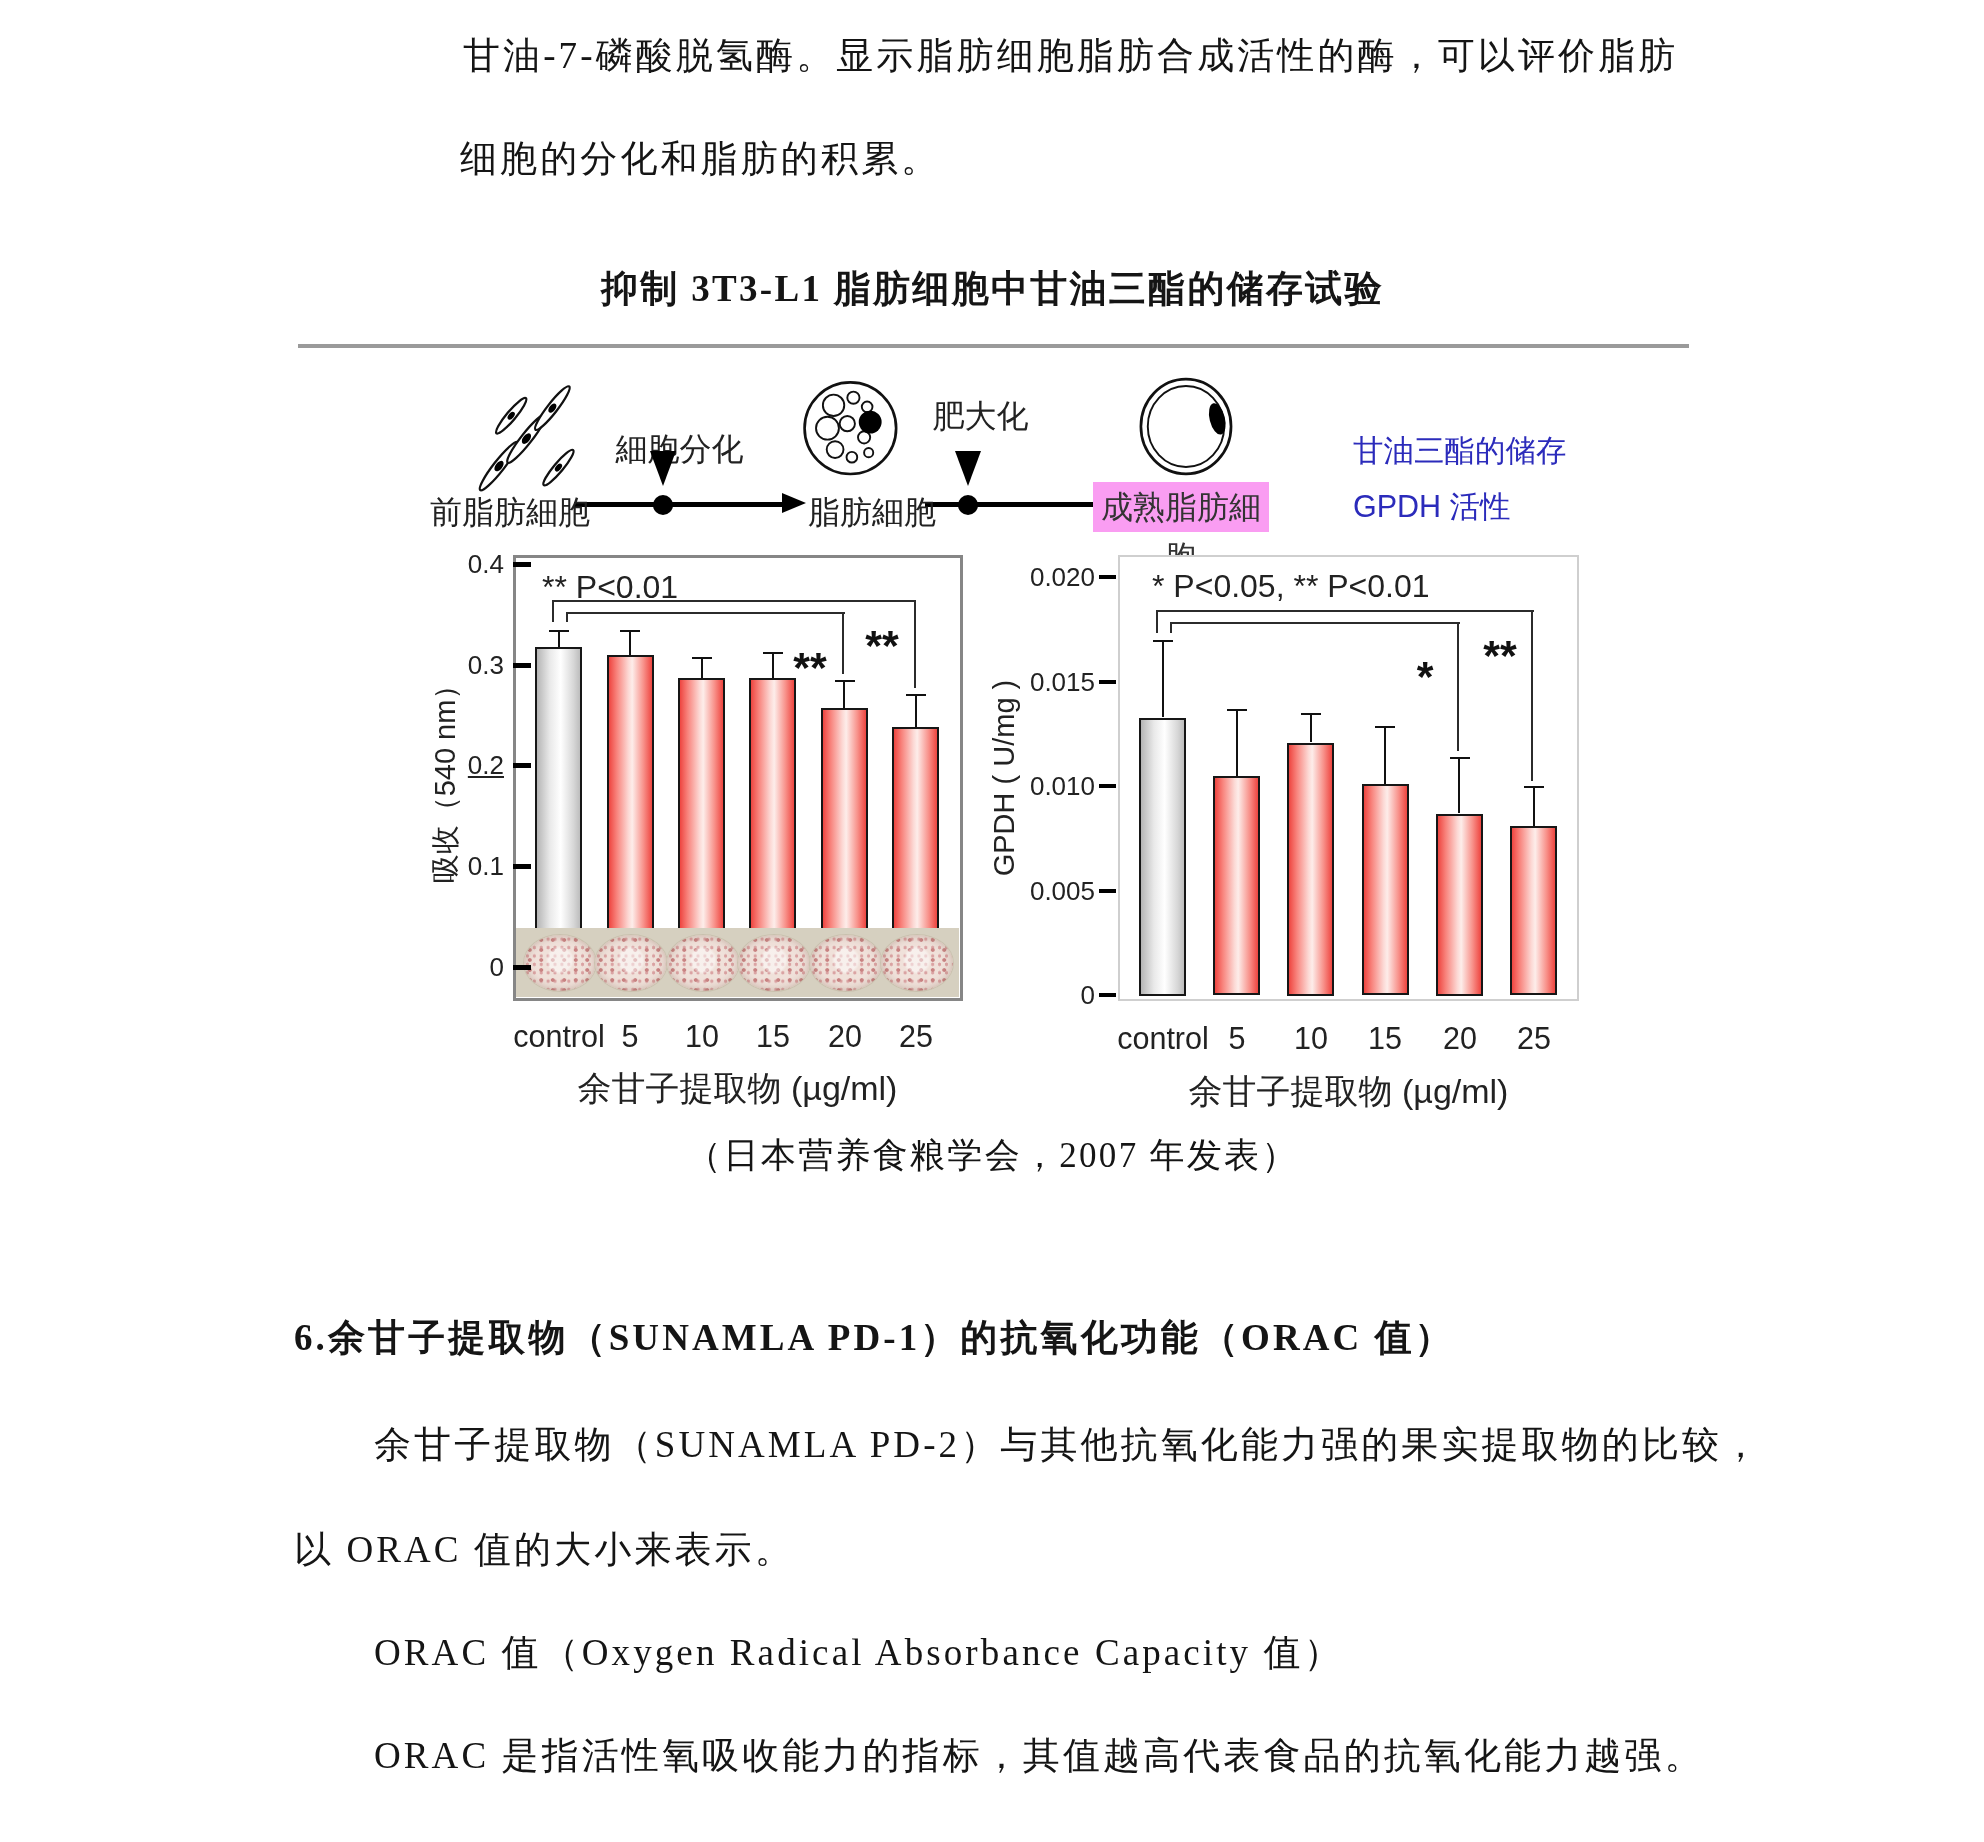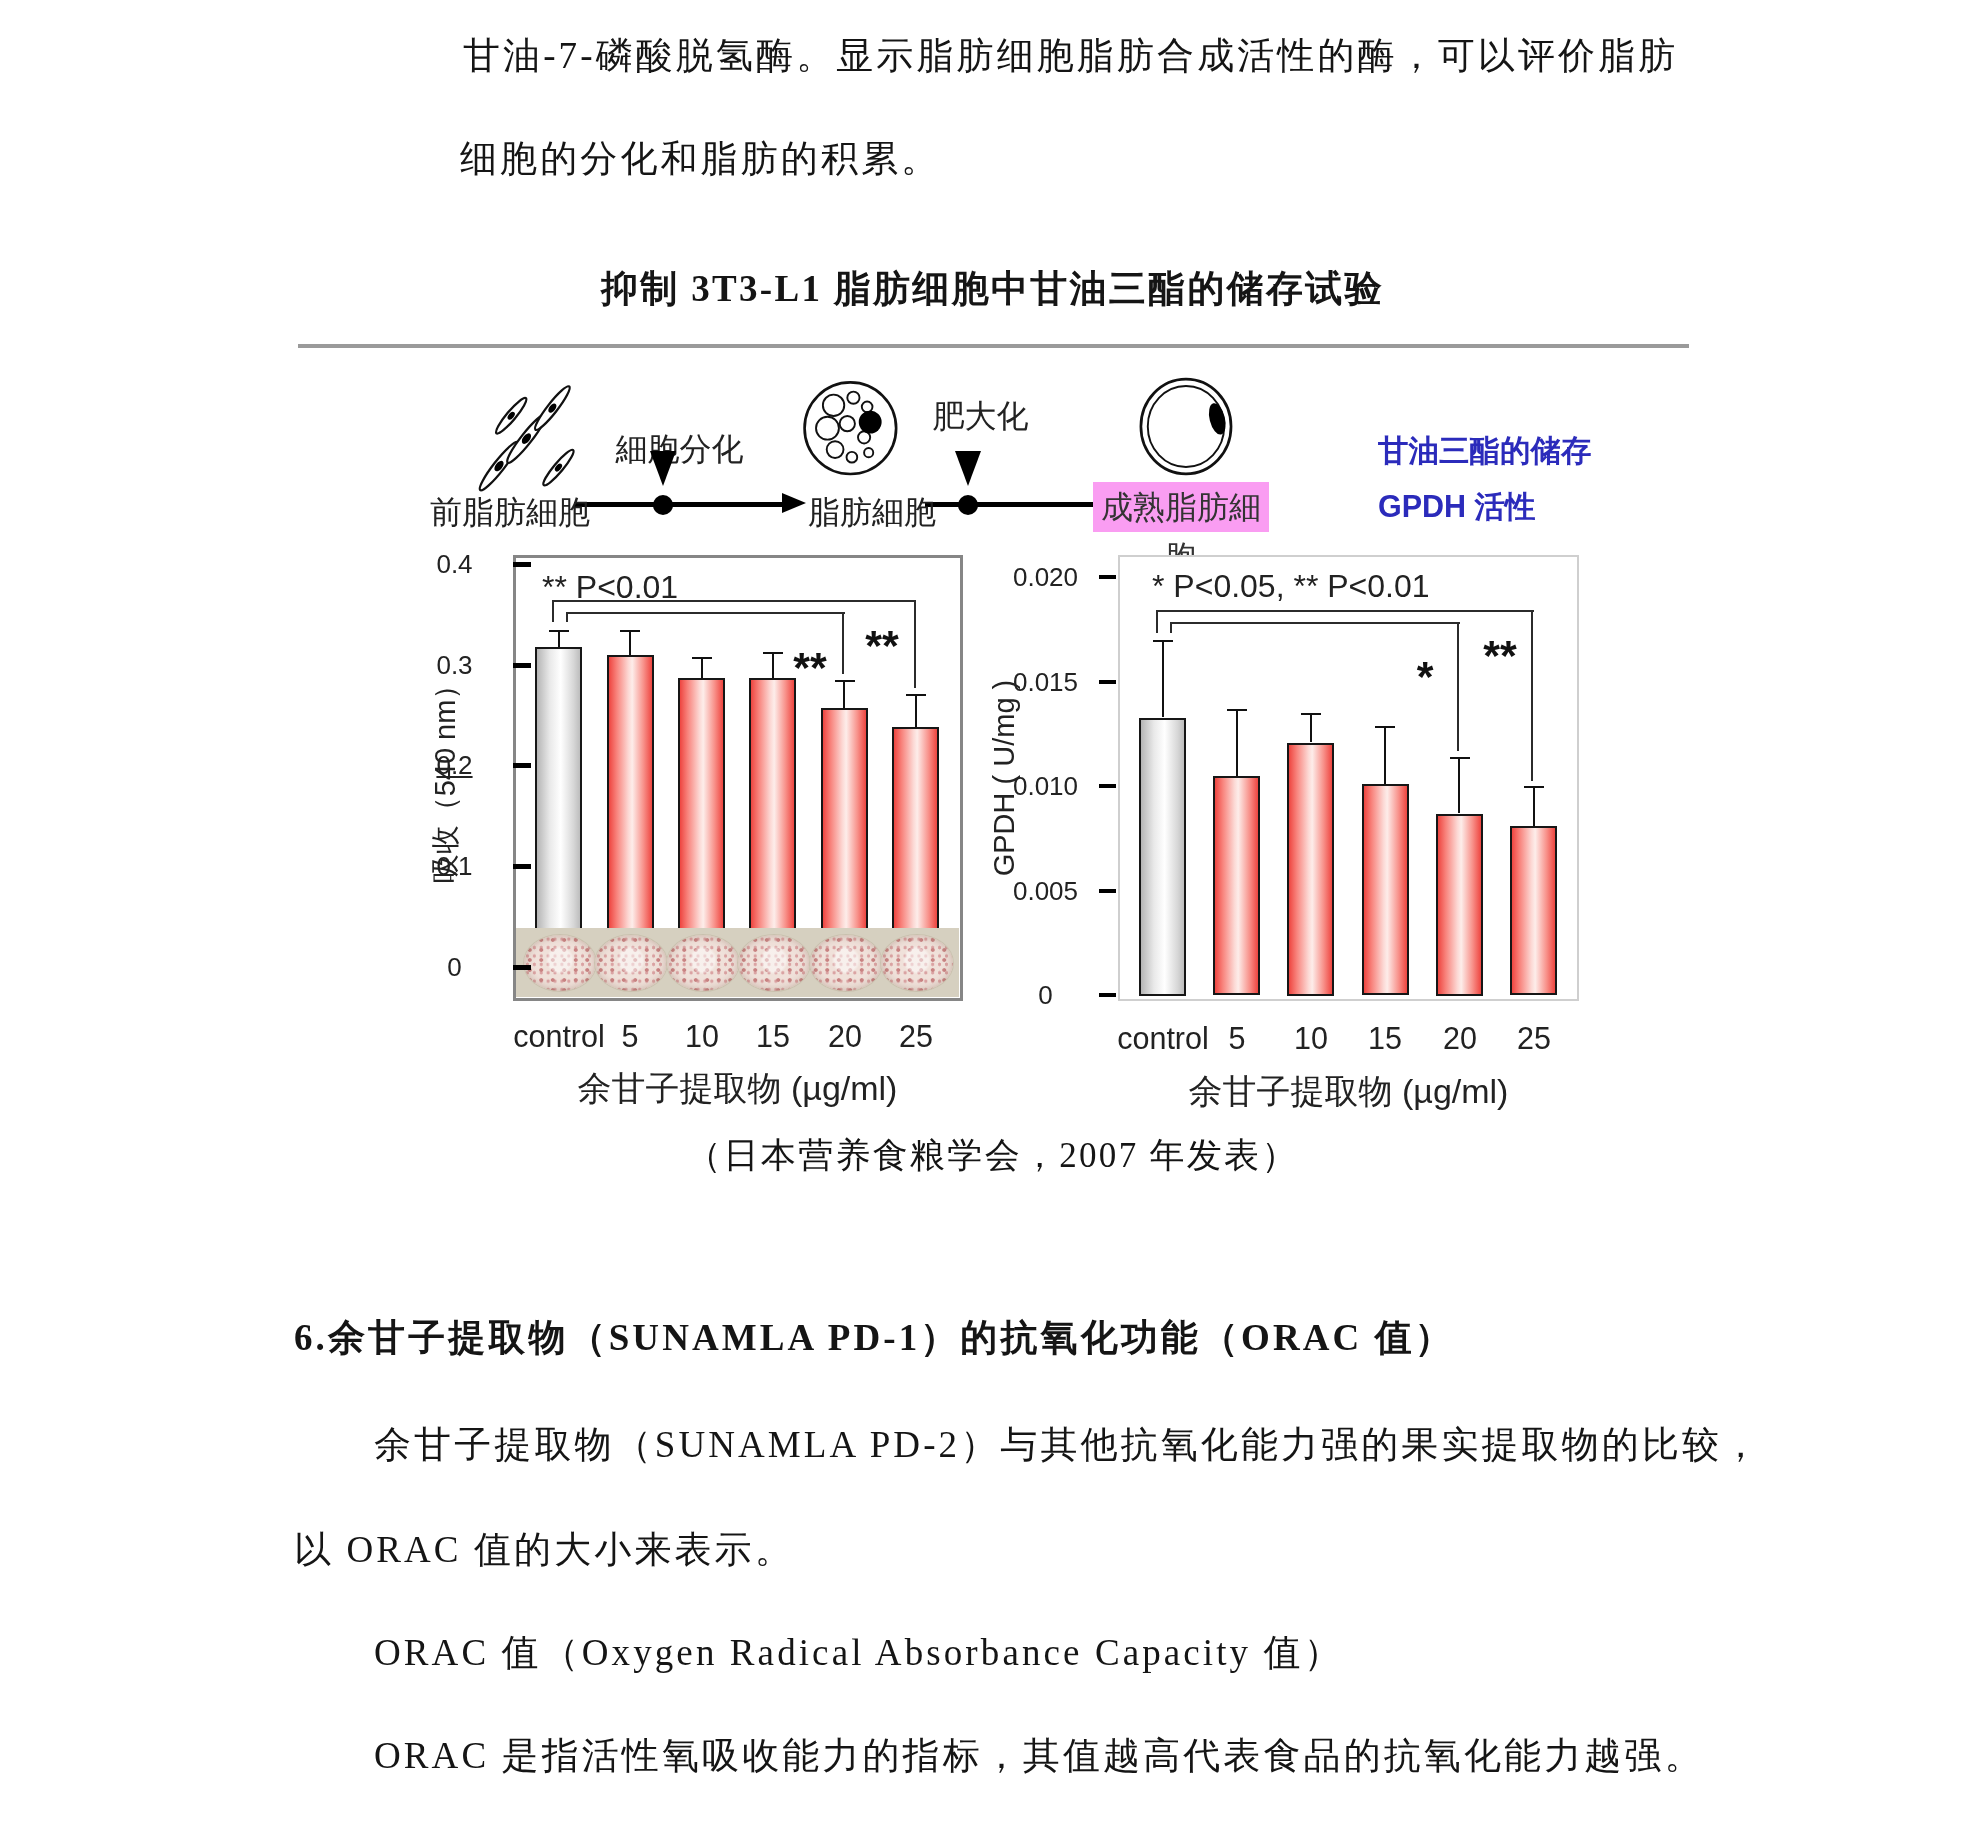--- a/index.html
+++ b/index.html
@@ -7,41 +7,41 @@
         font-family:"Liberation Serif","DejaVu Serif",serif;color:#1a1a1a;}
   .abs{position:absolute;}
   .doc-line{position:absolute;font-size:37px;letter-spacing:3.1px;white-space:nowrap;color:#151515;}
   .bold{font-weight:bold;}
   .centered{left:0;width:1985px;text-align:center;letter-spacing:2.3px;}
   .rule{position:absolute;background:#9a9a9a;}
   
   .dg-label{position:absolute;font-family:"Liberation Sans","DejaVu Sans",sans-serif;
             font-size:32px;color:#222;white-space:nowrap;}
   .dg-note{position:absolute;font-family:"Liberation Sans","DejaVu Sans",sans-serif;
-           font-size:30.5px;font-weight:bold;white-space:nowrap;margin-left:25px;}
+           font-size:30.5px;font-weight:normal;white-space:nowrap;}
   .hl-box{position:absolute;text-align:center;font-family:"Liberation Sans","DejaVu Sans",sans-serif;
           font-size:32px;color:#333;}
   .arrow-line{position:absolute;height:4.6px;background:#000;}
   .arrow-head{position:absolute;width:0;height:0;border-top:10.7px solid transparent;
               border-bottom:10.7px solid transparent;border-left:24.4px solid #000;}
   .tri-down{position:absolute;width:0;height:0;border-left:13px solid transparent;
             border-right:13px solid transparent;border-top:35px solid #000;}
   .dot{position:absolute;width:20px;height:20px;border-radius:50%;background:#000;}
   
   .chart{position:absolute;box-sizing:border-box;background:#fff;
          font-family:"Liberation Sans","DejaVu Sans",sans-serif;}
   #chart-left{border:3.8px solid #868686;}
   #chart-right{border:2.3px solid #cfcfcf;}
   .bar{position:absolute;box-sizing:border-box;border:2.3px solid #161616;z-index:1;}
   .dose{background:linear-gradient(90deg,#ee4540 0%,#f8837c 18%,#fcd8d4 45%,#fdedea 54%,#f8928b 80%,#ee4540 100%);}
   .ctrl{background:linear-gradient(90deg,#b5b5b5 0%,#e9e9e9 30%,#ffffff 55%,#d7d7d7 85%,#bdbdbd 100%);}
   .errline{position:absolute;width:2.3px;background:#111;z-index:1;}
   .errcap{position:absolute;width:20px;height:2.3px;background:#111;z-index:1;}
   .dash{position:absolute;background:#000;z-index:3;}
-  .ylab-num{position:absolute;width:99px;text-align:center;font-size:26px;color:#222;}
+  .ylab-num{position:absolute;width:99px;text-align:right;font-size:26px;color:#222;}
   .xlab{position:absolute;width:130px;text-align:center;font-size:30.5px;color:#222;}
   .xtitle{position:absolute;text-align:center;font-size:34px;color:#222;white-space:nowrap;}
   .ylabel{position:absolute;white-space:nowrap;font-size:29px;color:#222;
           transform:translate(-50%,-50%) rotate(-90deg);}
   .annot{position:absolute;font-size:32px;color:#222;white-space:nowrap;z-index:3;}
   .brh{position:absolute;height:2.3px;background:#2b2b2b;z-index:3;}
   .brv{position:absolute;width:2.3px;background:#2b2b2b;z-index:3;}
   .star{position:absolute;width:92px;text-align:center;font-size:43px;font-weight:bold;color:#111;z-index:3;}
   .strip{position:absolute;background:#d6d0c0;z-index:2;}
   .dish{position:absolute;top:6.1px;width:72px;height:56px;border-radius:50%;

